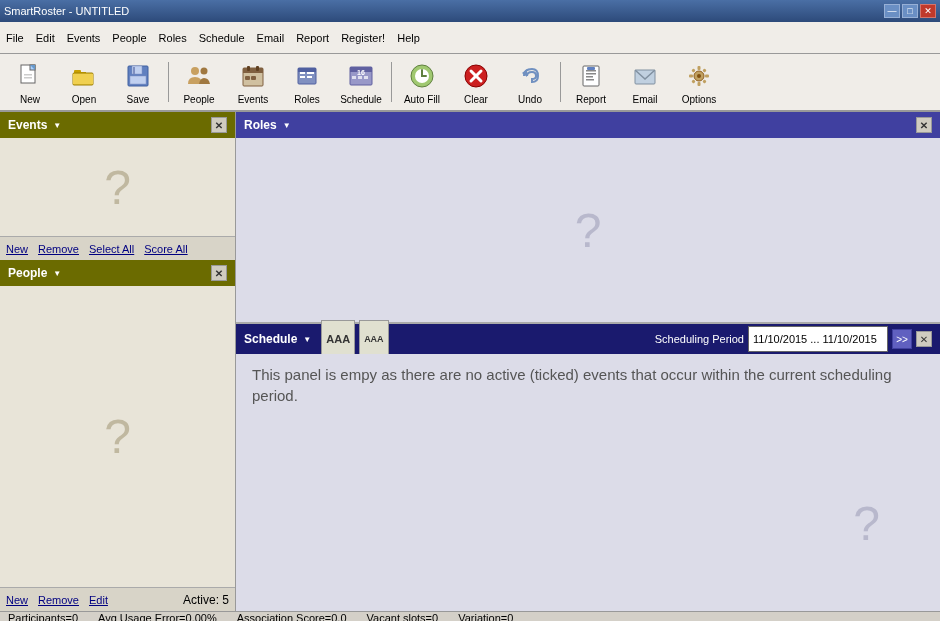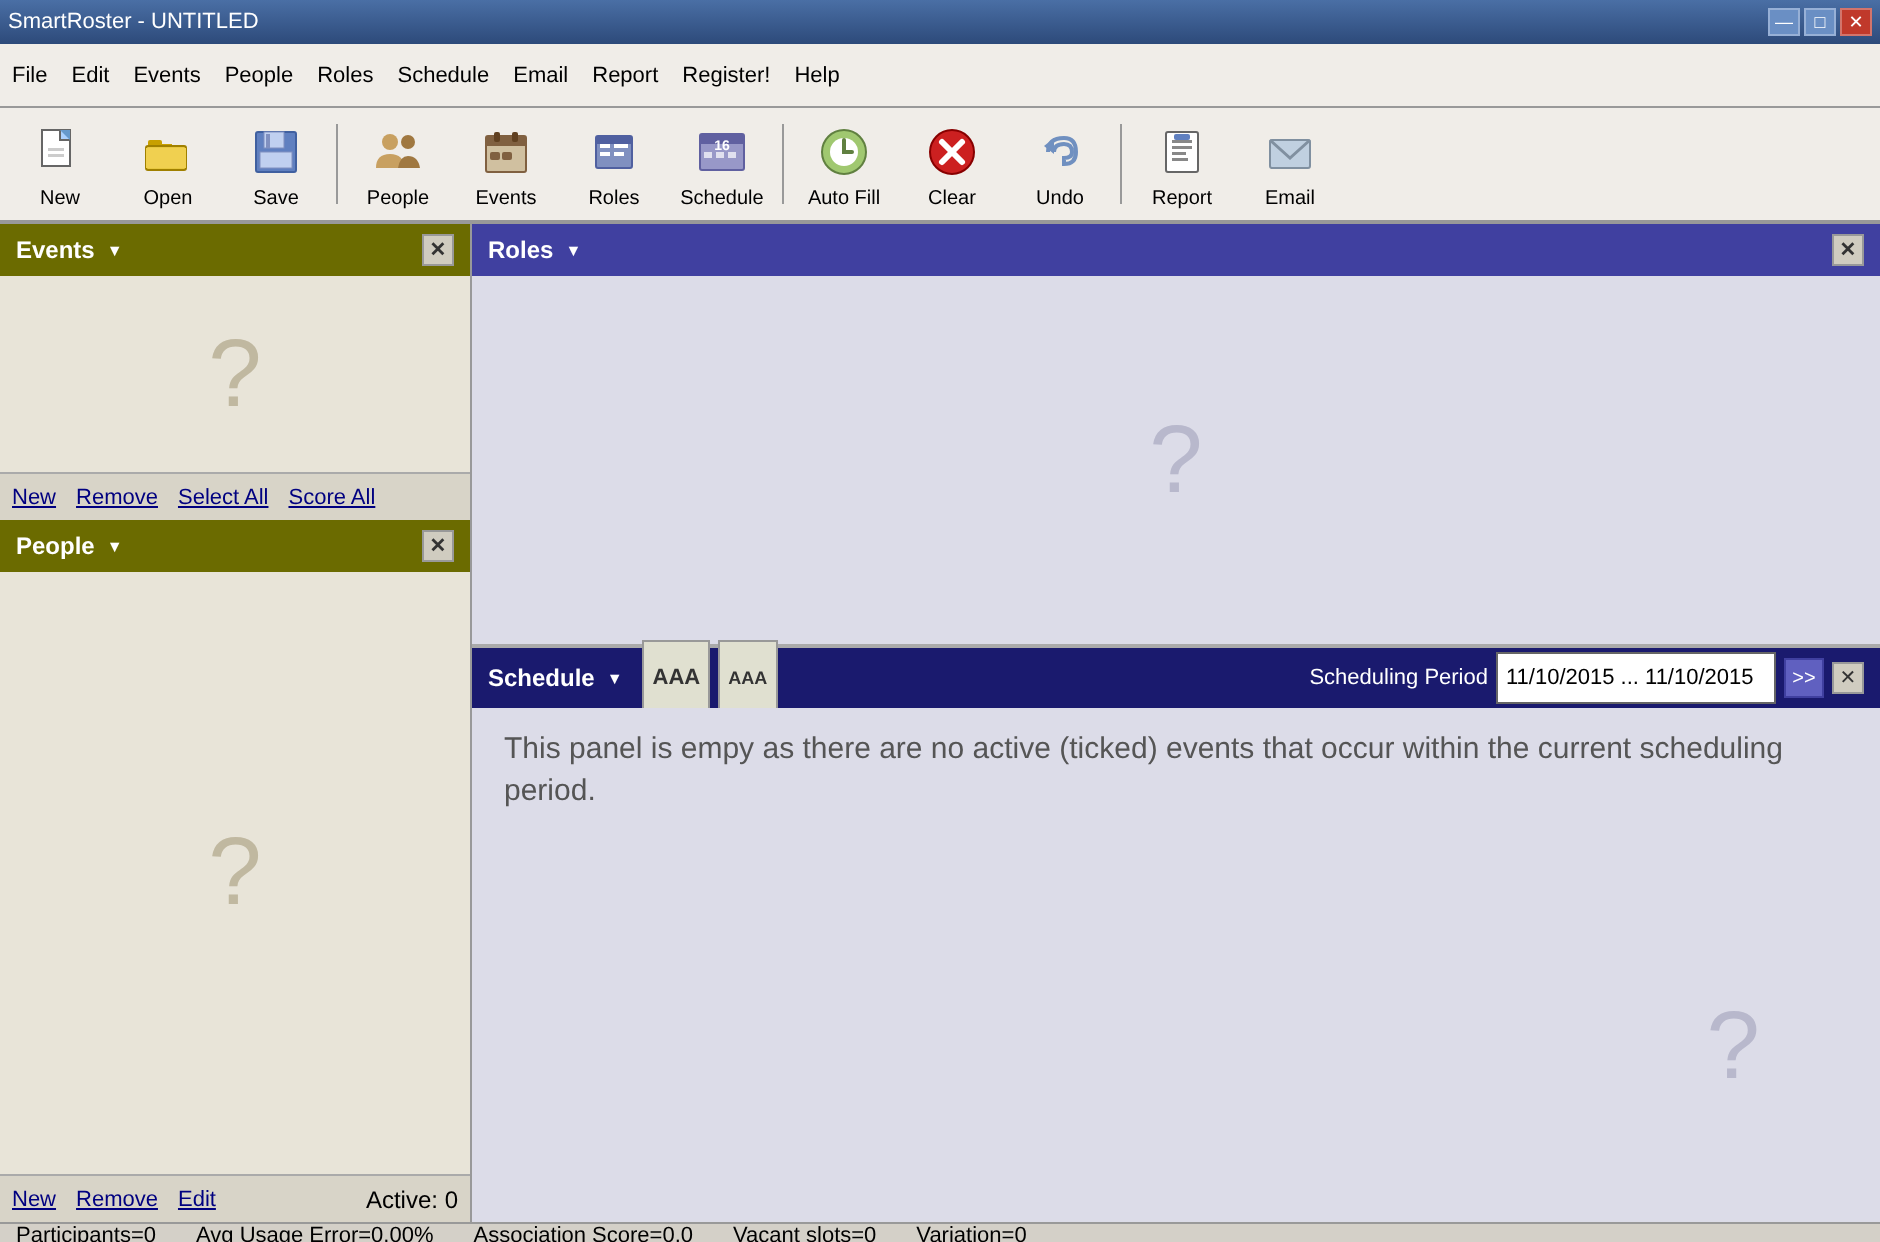--- a/index.html
+++ b/index.html
@@ -473,20 +473,38 @@
   <div class="tool-btn">
     <div class="tool-icon">
       <svg width="28" height="28" viewBox="0 0 28 28">
         <rect x="4" y="8" width="20" height="14" fill="#c0d0e0" stroke="#8090a0" stroke-width="1" rx="1"></rect>
         <polyline points="4,8 14,17 24,8" fill="none" stroke="#8090a0" stroke-width="1.5"></polyline>
       </svg>
     </div>
     <span>Email</span>
   </div>
 
+  <div class="tool-btn">
+    <div class="tool-icon">
+      <svg width="28" height="28" viewBox="0 0 28 28">
+        <circle cx="14" cy="14" r="5" fill="#c0a060" stroke="#906020" stroke-width="1"></circle>
+        <circle cx="14" cy="14" r="2" fill="#805010"></circle>
+
+        <rect x="12.5" y="4" width="3" height="4" fill="#c0a060" rx="1"></rect>
+        <rect x="12.5" y="20" width="3" height="4" fill="#c0a060" rx="1"></rect>
+        <rect x="4" y="12.5" width="4" height="3" fill="#c0a060" rx="1"></rect>
+        <rect x="20" y="12.5" width="4" height="3" fill="#c0a060" rx="1"></rect>
+        <rect x="7" y="7" width="3" height="3" fill="#c0a060" rx="1" transform="rotate(45 8.5 8.5)"></rect>
+        <rect x="18" y="7" width="3" height="3" fill="#c0a060" rx="1" transform="rotate(45 19.5 8.5)"></rect>
+        <rect x="7" y="18" width="3" height="3" fill="#c0a060" rx="1" transform="rotate(45 8.5 19.5)"></rect>
+        <rect x="18" y="18" width="3" height="3" fill="#c0a060" rx="1" transform="rotate(45 19.5 19.5)"></rect>
+      </svg>
+    </div>
+    <span>Options</span>
+  </div>
 </div>
 
 <div class="main-area">
 
   <div class="left-panel">
 
     <div class="events-panel">
       <div class="panel-header">
         <div class="panel-header-left">
           <span>Events</span>
@@ -515,21 +533,21 @@
       </div>
       <div class="people-content">
         <span>?</span>
       </div>
       <div class="people-footer">
         <div class="people-footer-left">
           <span class="footer-link">New</span>
           <span class="footer-link">Remove</span>
           <span class="footer-link">Edit</span>
         </div>
-        <span>Active: 0</span>
+        <span>Active: 5</span>
       </div>
     </div>
   </div>
 
   <div class="right-panel">
 
     <div class="roles-panel">
       <div class="roles-header">
         <div class="panel-header-left">
           <span>Roles</span>

